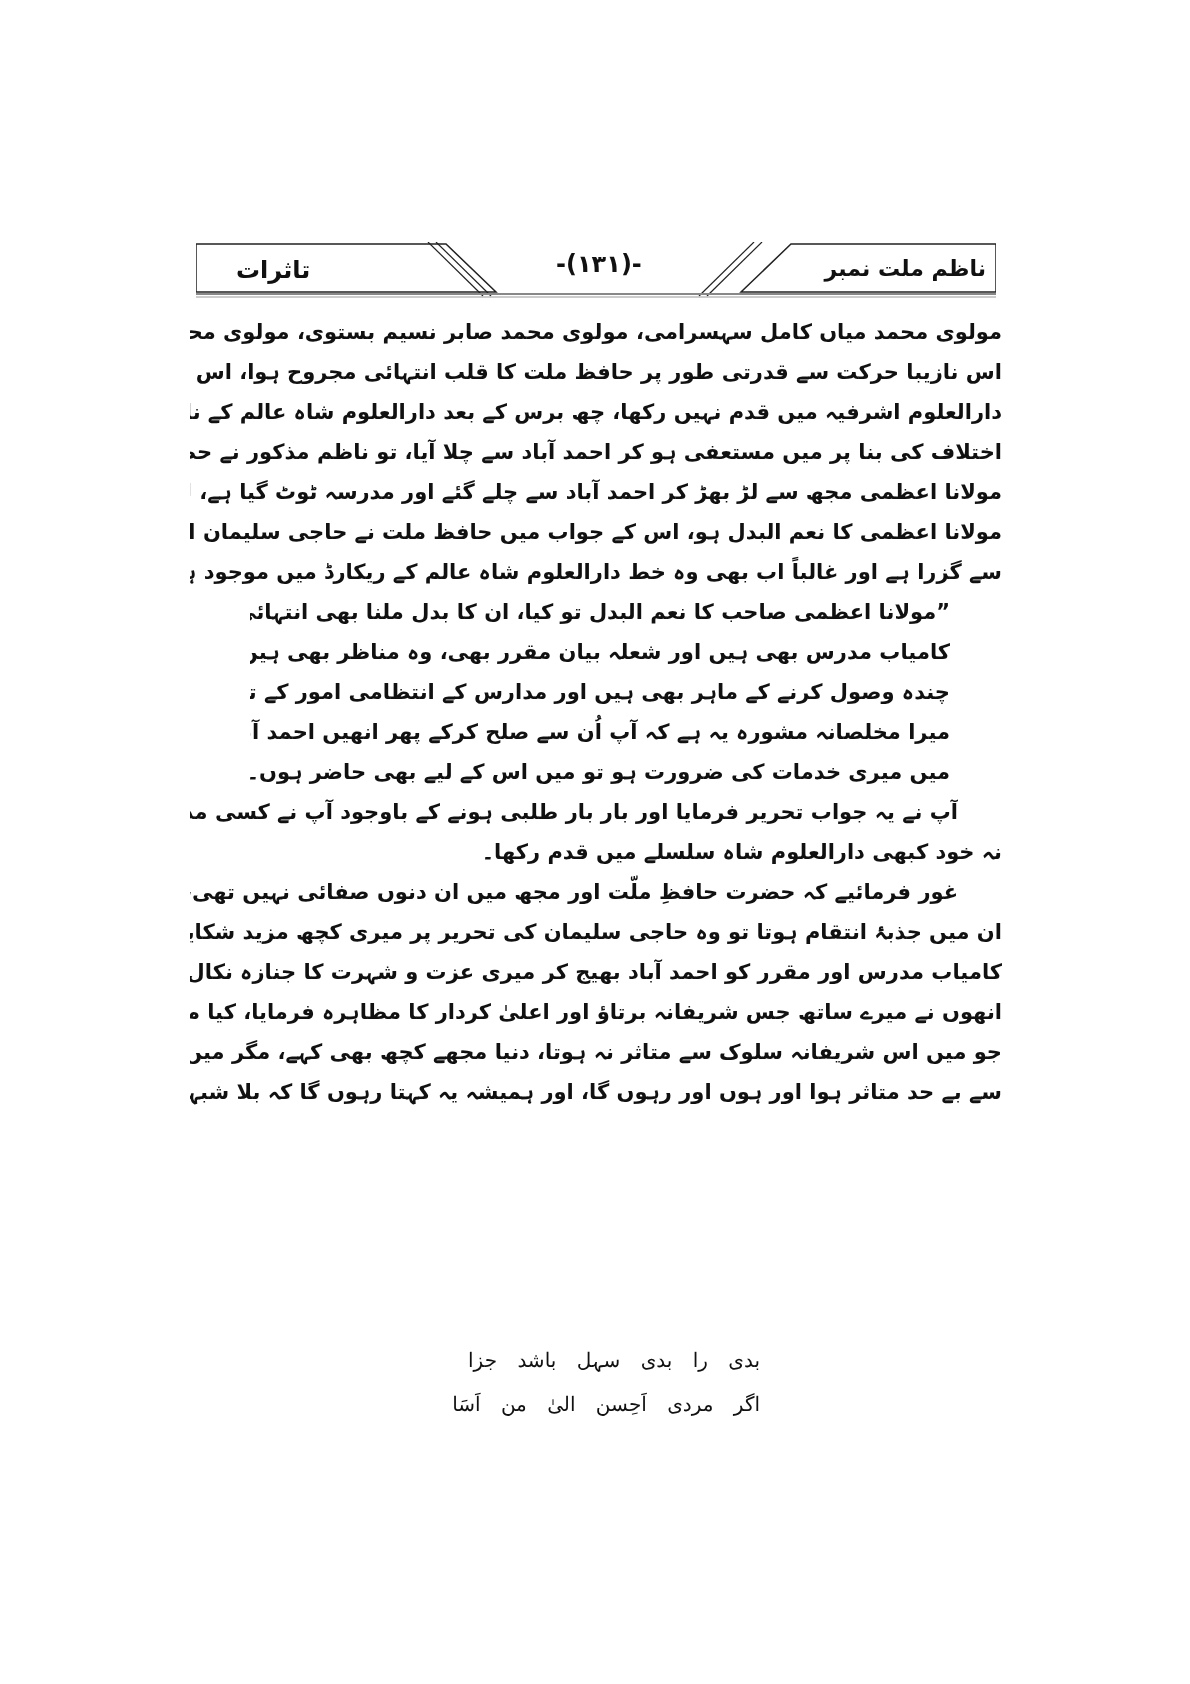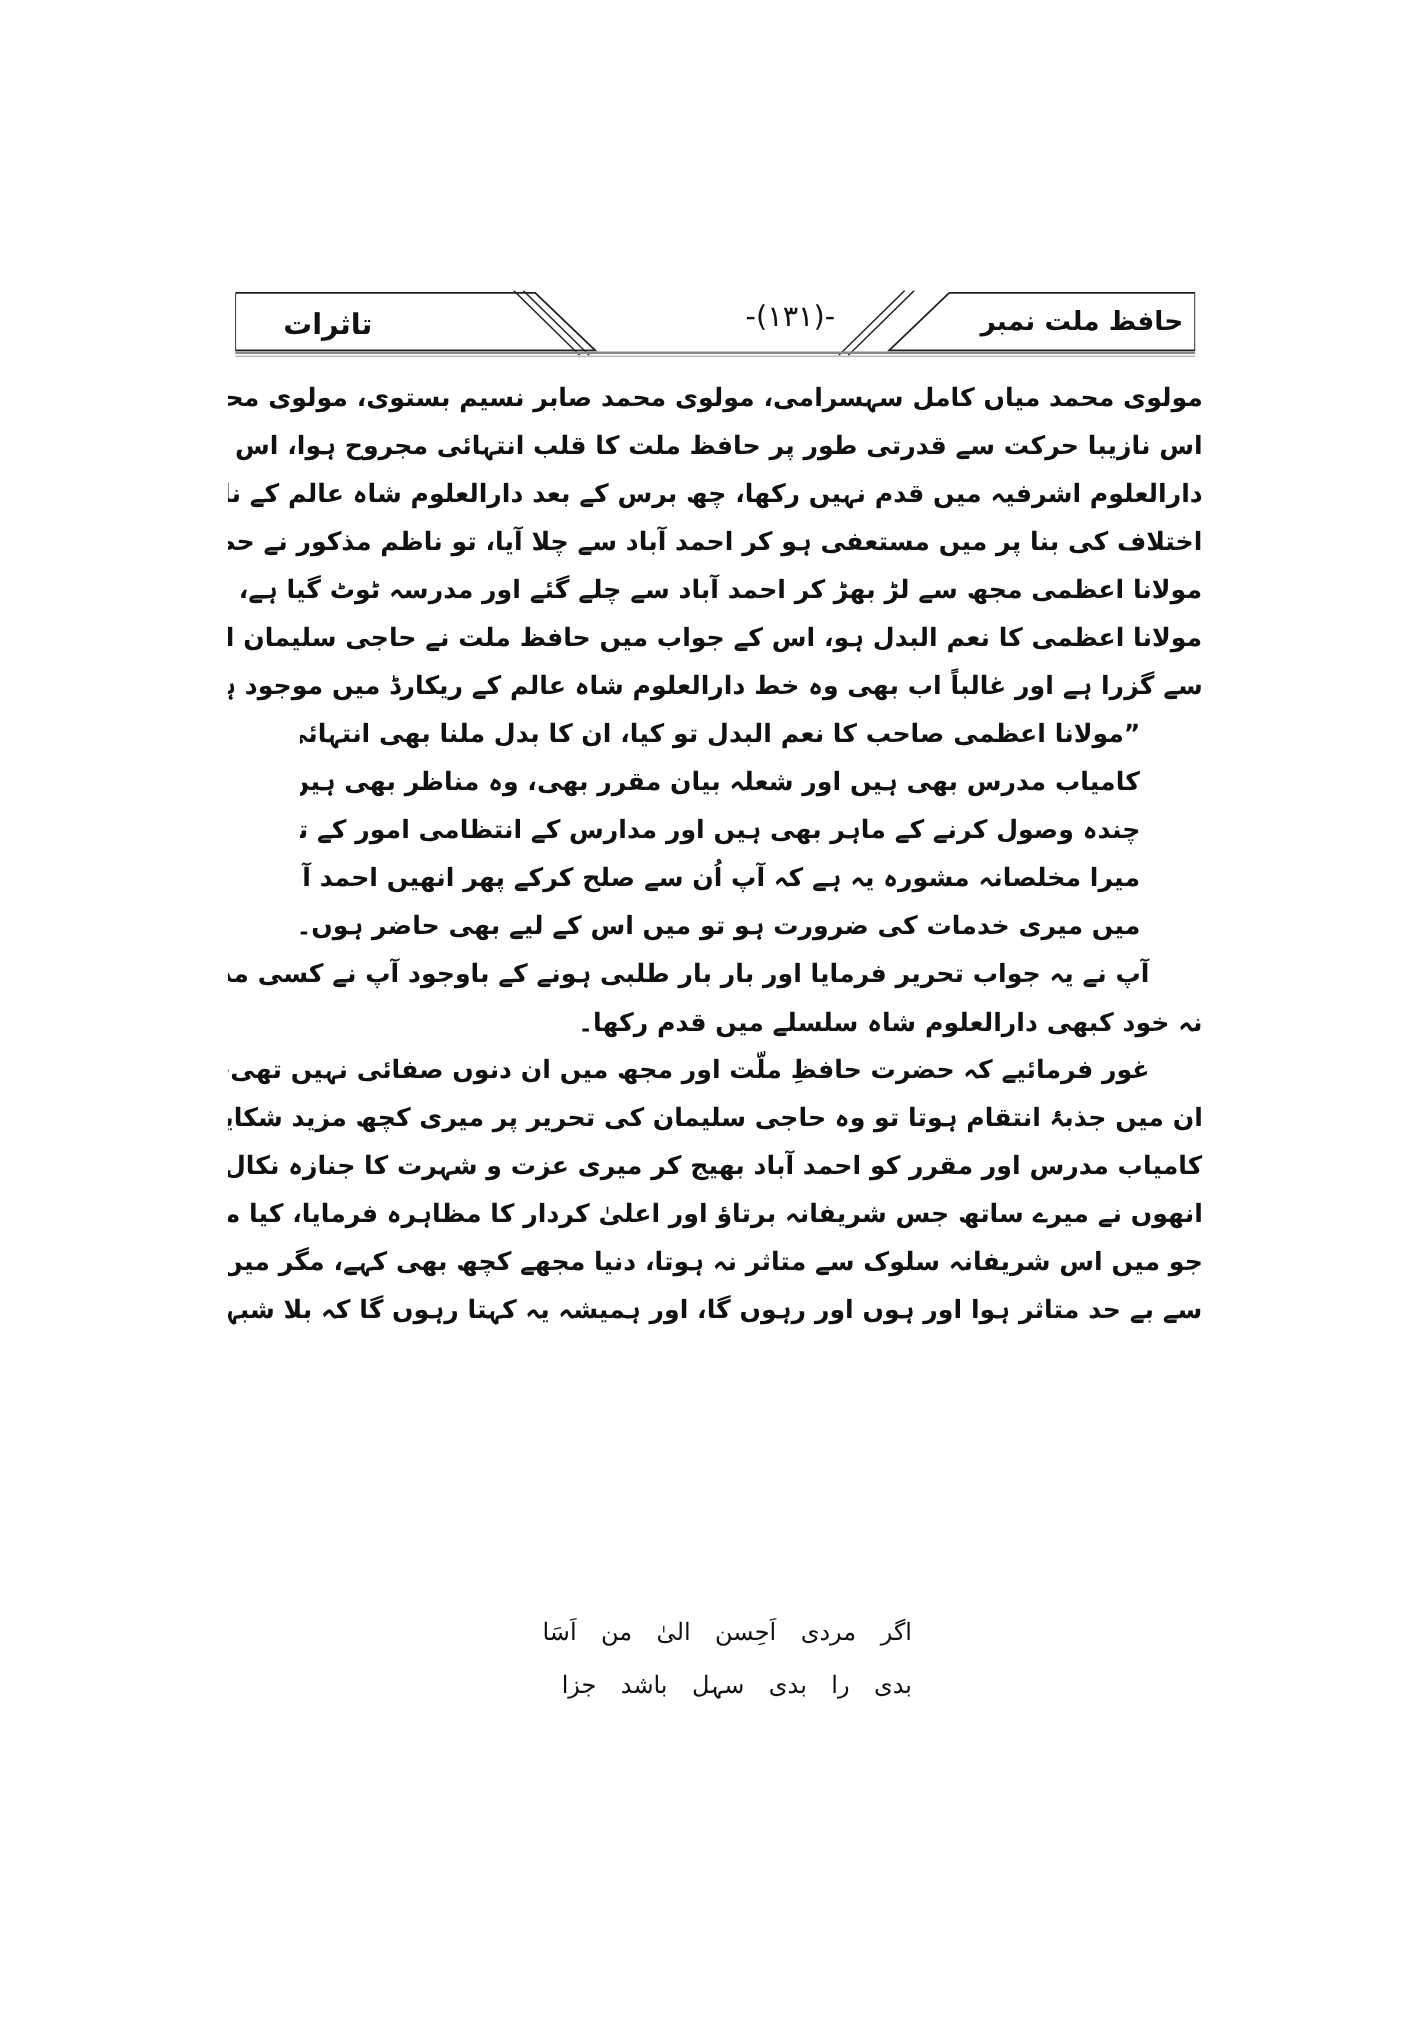--- a/index.html
+++ b/index.html
@@ -2,21 +2,21 @@
 <html><head>
   <meta charset="utf-8">
   <style>
     html, body { margin: 0; padding: 0; background: #ffffff; }
     body { width: 1190px; height: 1684px; position: relative; overflow: hidden; font-family: "DejaVu Sans", sans-serif; color: #111; }
 
     .header { position: absolute; left: 196px; top: 242px; width: 800px; height: 56px; }
     .header svg { position: absolute; left: 0; top: 0; }
     .hdr-right { position: absolute; right: 10px; top: 14px; font-size: 22px; direction: rtl; font-weight: bold; }
     .hdr-left { position: absolute; left: 40px; top: 14px; font-size: 24px; direction: rtl; font-weight: bold; }
-    .hdr-page { position: absolute; left: 360px; top: 8px; width: 140px; text-align: right; font-size: 24px; font-weight: normal; direction: rtl; }
+    .hdr-page { position: absolute; left: 360px; top: 8px; width: 140px; text-align: left; font-size: 24px; font-weight: bold; direction: rtl; }
 
     .body-text { position: absolute; left: 190px; top: 312px; width: 812px; direction: rtl; text-align: justify; }
     .line { font-size: 21px; line-height: 40px; height: 40px; white-space: nowrap; overflow: hidden; text-align: justify; text-align-last: justify; font-weight: bold; }
     .line.quote { margin-right: 52px; width: 700px; }
     .line.indent { margin-right: 44px; }
     .line.short { text-align-last: right; }
     .line.quote.short { text-align-last: right; }
 
     .verse { position: absolute; left: 430px; top: 1338px; width: 330px; direction: rtl; }
     .verse .vline { font-family: "DejaVu Serif", serif; font-size: 20px; line-height: 44px; word-spacing: 14px; text-align: right; }
@@ -31,21 +31,21 @@
     <line x1="240" y1="0" x2="295" y2="54" stroke="#222" stroke-width="1.2"></line>
     <line x1="232" y1="0" x2="287" y2="54" stroke="#222" stroke-width="1.2"></line>
 
     <polyline points="800,2 800,50 545,50 595,2 800,2" fill="none" stroke="#222" stroke-width="1.5"></polyline>
     <line x1="558" y1="0" x2="503" y2="54" stroke="#222" stroke-width="1.2"></line>
     <line x1="566" y1="0" x2="511" y2="54" stroke="#222" stroke-width="1.2"></line>
 
     <line x1="0" y1="52" x2="800" y2="52" stroke="#888" stroke-width="2"></line>
     <line x1="0" y1="55" x2="800" y2="55" stroke="#bbb" stroke-width="1.5"></line>
   </svg>
-  <div class="hdr-right">حافظ ملت نمبر</div>
+  <div class="hdr-right">ناظم ملت نمبر</div>
   <div class="hdr-page">-(۱۳۱)-</div>
   <div class="hdr-left">تاثرات</div>
 </div>
 
 <div class="body-text">
   <div>
     <div class="line">مولوی محمد میاں کامل سہسرامی، مولوی محمد صابر نسیم بستوی، مولوی محمد حسین مظفر پوری قابل ذکر ہیں، تو میری</div>
     <div class="line">اس نازیبا حرکت سے قدرتی طور پر حافظ ملت کا قلب انتہائی مجروح ہوا، اس کے بعد میں نے بھی سترہ برس تک</div>
     <div class="line">دارالعلوم اشرفیہ میں قدم نہیں رکھا، چھ برس کے بعد دارالعلوم شاہ عالم کے ناظم اعلیٰ حاجی سلیمان ابراہیم سے</div>
     <div class="line">اختلاف کی بنا پر میں مستعفی ہو کر احمد آباد سے چلا آیا، تو ناظم مذکور نے حضرت حافظِ ملّت کے نام ایک خط لکھا کہ</div>
@@ -68,15 +68,15 @@
     <div class="line indent">غور فرمائیے کہ حضرت حافظِ ملّت اور مجھ میں ان دنوں صفائی نہیں تھی، بلکہ وہ مجھ سے رنجیدہ تھے، اگر</div>
     <div class="line">ان میں جذبۂ انتقام ہوتا تو وہ حاجی سلیمان کی تحریر پر میری کچھ مزید شکایات لکھ کر نہلے پر دہلا لگا دیتے اور کسی</div>
     <div class="line">کامیاب مدرس اور مقرر کو احمد آباد بھیج کر میری عزت و شہرت کا جنازہ نکال دیتے، مگر عین اختلاف کی حالت میں</div>
     <div class="line">انھوں نے میرے ساتھ جس شریفانہ برتاؤ اور اعلیٰ کردار کا مظاہرہ فرمایا، کیا میرے سینے میں دل نہیں، پتھر ہے،</div>
     <div class="line">جو میں اس شریفانہ سلوک سے متاثر نہ ہوتا، دنیا مجھے کچھ بھی کہے، مگر میں یہ بانگ دہل کہتا ہوں کہ میں یقیناً اس</div>
     <div class="line">سے بے حد متاثر ہوا اور ہوں اور رہوں گا، اور ہمیشہ یہ کہتا رہوں گا کہ بلا شبہہ حافظِ ملّت اس فلسفۂ تصوف کے</div>
   </div>
 </div>
 
 <div class="verse">
+  <div class="vline">بدی را بدی سہل باشد جزا</div>
   <div class="vline">اگر مردی اَحِسن الیٰ من اَسَا</div>
-  <div class="vline">بدی را بدی سہل باشد جزا</div>
 </div>
 
 </body></html>

